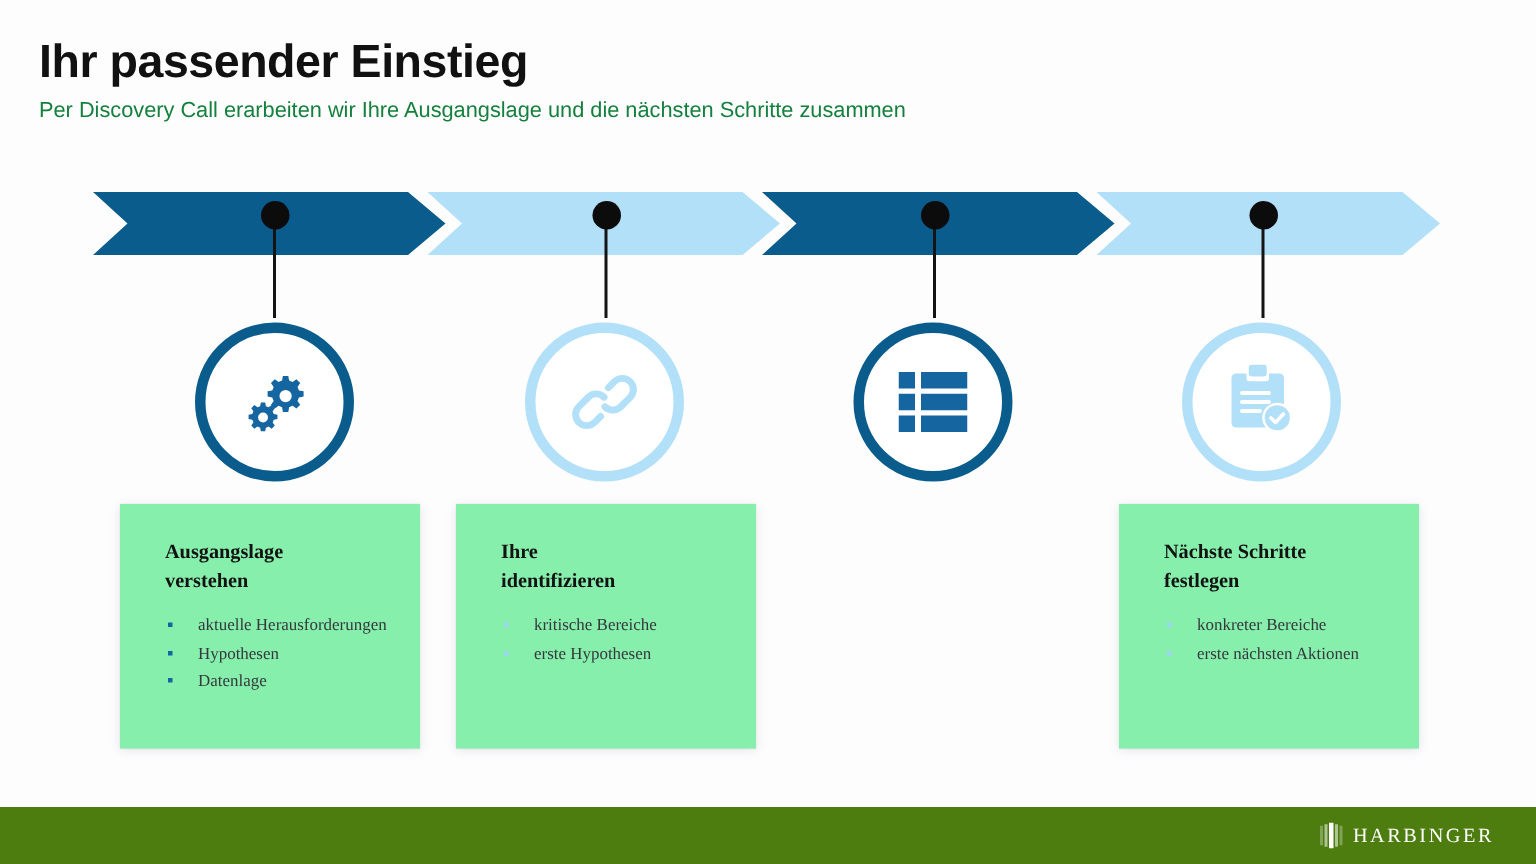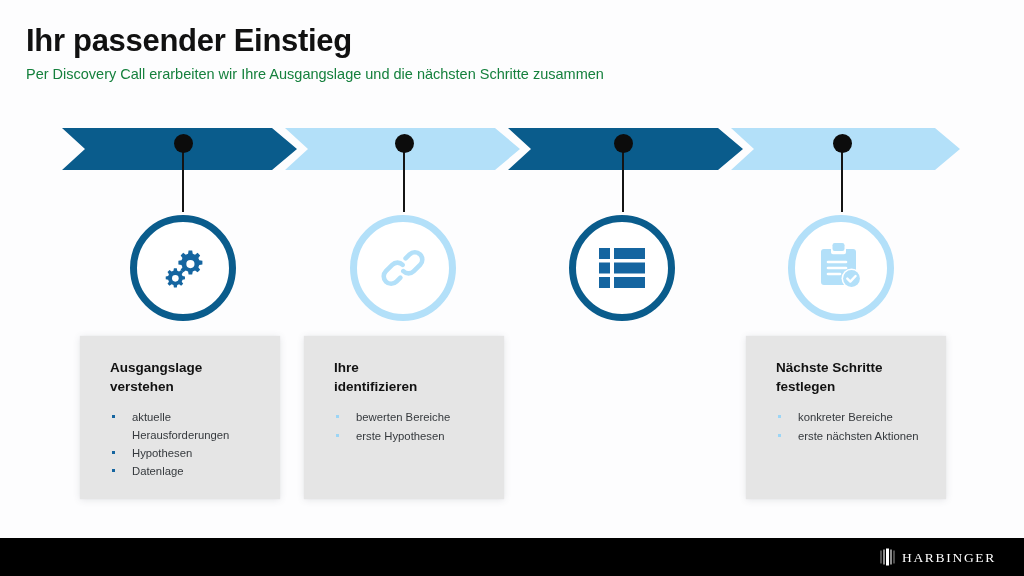--- a/index.html
+++ b/index.html
@@ -87,25 +87,26 @@
   .icon-circle.dark  { border: 7px solid #0a5c8c; }
   .icon-circle.light { border: 7px solid #b3e0f9; }
   .icon-circle svg { display: block; }
 
   
   .card {
     position: absolute;
     top: 336px;
     width: 200px;
     height: 163px;
-    background: #e5e5e5;
+    background: #86efac;
     box-sizing: border-box;
     box-shadow: 0 1px 7px rgba(60, 70, 85, 0.13),
                 0 0 1px rgba(60, 70, 85, 0.10);
     padding: 22px 16px 10px 30px;
+    font-family: Liberation Serif, serif;
   }
   .card-title {
     font-size: 13.5px;
     font-weight: bold;
     color: #121212;
     line-height: 1.42;
     margin: 0 0 13px 0;
   }
   .card-list {
     list-style: none;
@@ -134,21 +135,21 @@
   .bullets-light li { color: #35393d; }
   .bullets-light li::before { background: #9cd5f5; }
 
   
   .footer {
     position: absolute;
     left: 0;
     bottom: 0;
     width: 1024px;
     height: 38px;
-    background: #000000;
+    background: #4d7c0f;
     margin-top: 40px;
   }
   .logo {
     position: absolute;
     right: 28px;
     top: 50%;
     transform: translateY(-50%);
     display: flex;
     align-items: center;
     gap: 7px;
@@ -279,21 +280,21 @@
       <li>Datenlage</li>
     </ul>
   </div>
 
   <div class="card" style="left:304px;">
     <div class="card-title">
       <span>Ihre</span><br>
       <span>identifizieren</span>
     </div>
     <ul class="card-list bullets-light">
-      <li>bewerten Bereiche</li>
+      <li>kritische Bereiche</li>
       <li>erste Hypothesen</li>
     </ul>
   </div>
 
 
   <div class="card" style="left:746px;">
     <div class="card-title">
       <span>Nächste Schritte</span><br>
       <span>festlegen</span>
     </div>

